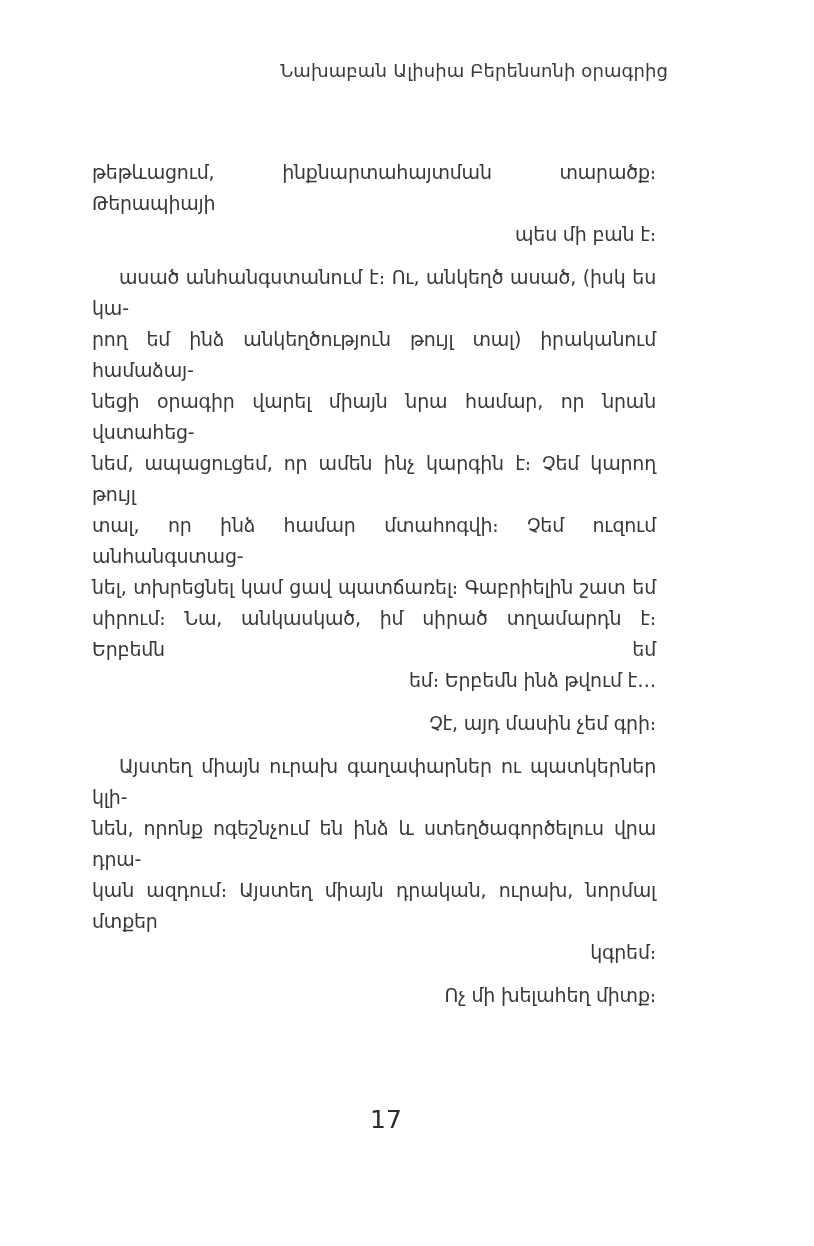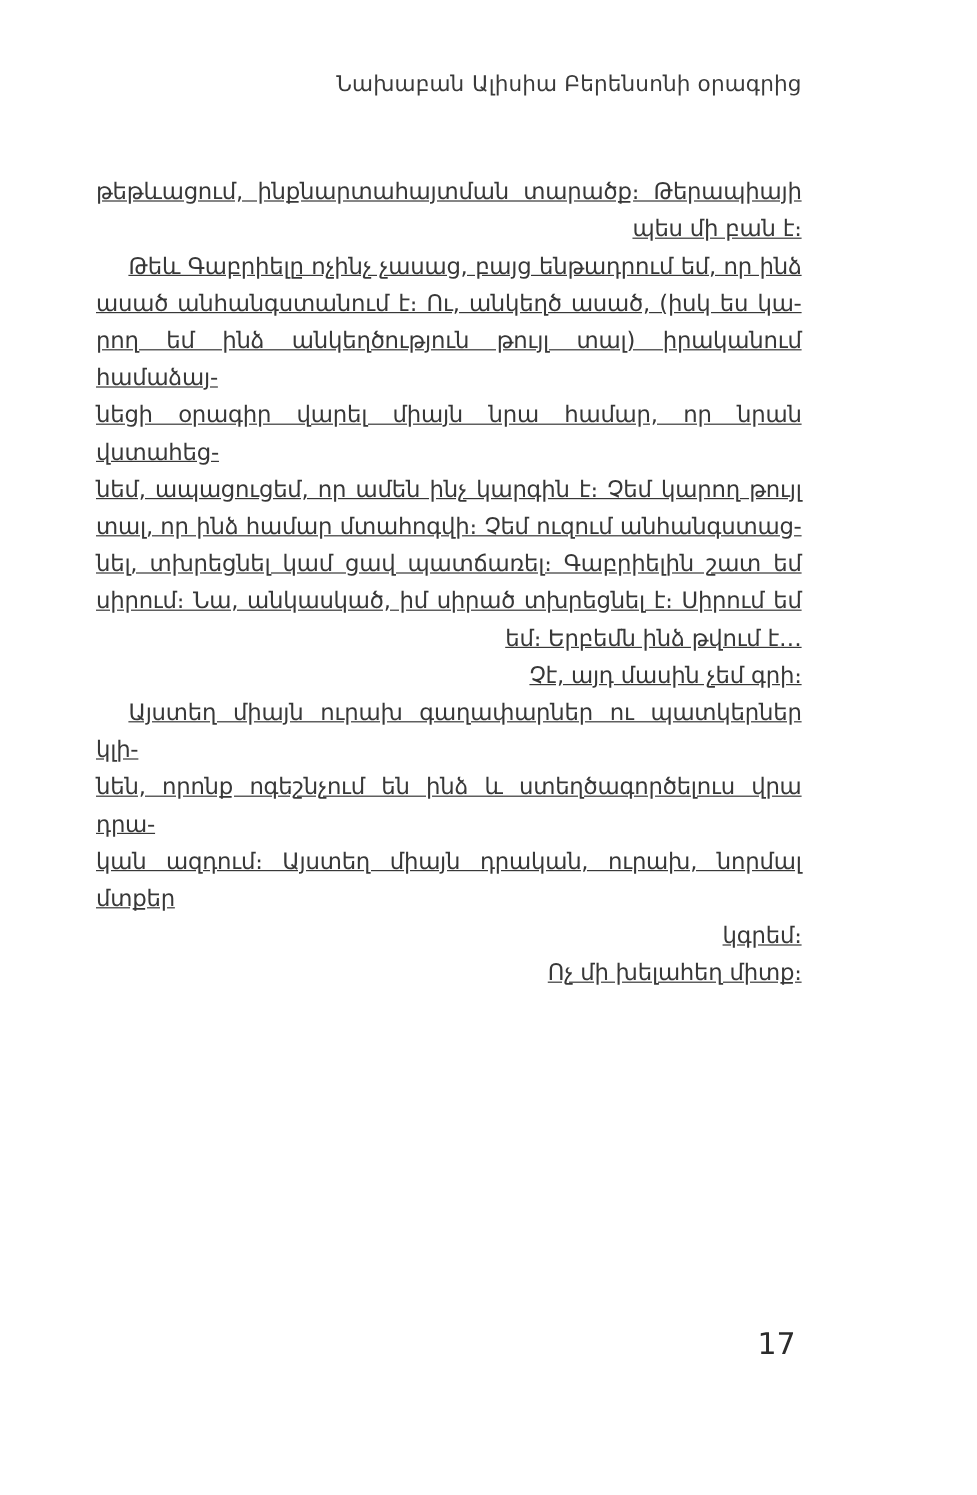--- a/index.html
+++ b/index.html
@@ -39,63 +39,62 @@
   .body-text {
     position: absolute;
     top: 145px;
     left: 80px;
     width: 588px;
     font-size: 19px;
     line-height: 31px;
     color: #383838;
     letter-spacing: -0.2px;
   }
-  .para { margin: 0; padding: 0; text-decoration: underline; }
+  .para { margin: 12px; padding: 0; }
   .line { text-align: right; }
   .line.j {
     text-align: justify;
     text-align-last: justify;
   }
   .para.indent .line:first-child {
     text-indent: 27px;
   }
   .page-number {
     position: absolute;
     top: 1104px;
-    left: 75px;
+    left: 92px;
     width: 588px;
-    text-align: right;
+    text-align: center;
     font-size: 25px;
     line-height: 32px;
     color: #2b2b2b;
   }
 </style>
 </head>
 <body>
 
 <div class="page">
 
   <div class="running-header">
     <span class="regular">Նախաբան</span><span class="bold">Ալիսիա Բերենսոնի օրագրից</span>
   </div>
 
   <div class="body-text">
       <div class="para">
         <div class="line j">թեթևացում, ինքնարտահայտման տարածք։ Թերապիայի</div>
         <div class="line">պես մի բան է։</div>
       </div>
       <div class="para indent">
-        <div class="line j">Թեև Գաբրիելը ոչինչ չասաց, բայց ենթադրում եմ, որ ինձ</div>
         <div class="line j">ասած անհանգստանում է։ Ու, անկեղծ ասած, (իսկ ես կա-</div>
         <div class="line j">րող եմ ինձ անկեղծություն թույլ տալ) իրականում համաձայ-</div>
         <div class="line j">նեցի օրագիր վարել միայն նրա համար, որ նրան վստահեց-</div>
         <div class="line j">նեմ, ապացուցեմ, որ ամեն ինչ կարգին է։ Չեմ կարող թույլ</div>
         <div class="line j">տալ, որ ինձ համար մտահոգվի։ Չեմ ուզում անհանգստաց-</div>
         <div class="line j">նել, տխրեցնել կամ ցավ պատճառել։ Գաբրիելին շատ եմ</div>
-        <div class="line j">սիրում։ Նա, անկասկած, իմ սիրած տխրեցնել է։ Սիրում եմ</div>
+        <div class="line j">սիրում։ Նա, անկասկած, իմ սիրած տղամարդն է։ Երբեմն եմ</div>
         <div class="line">եմ։ Երբեմն ինձ թվում է…</div>
       </div>
       <div class="para indent">
         <div class="line">Չէ, այդ մասին չեմ գրի։</div>
       </div>
       <div class="para indent">
         <div class="line j">Այստեղ միայն ուրախ գաղափարներ ու պատկերներ կլի-</div>
         <div class="line j">նեն, որոնք ոգեշնչում են ինձ և ստեղծագործելուս վրա դրա-</div>
         <div class="line j">կան ազդում։ Այստեղ միայն դրական, ուրախ, նորմալ մտքեր</div>
         <div class="line">կգրեմ։</div>

